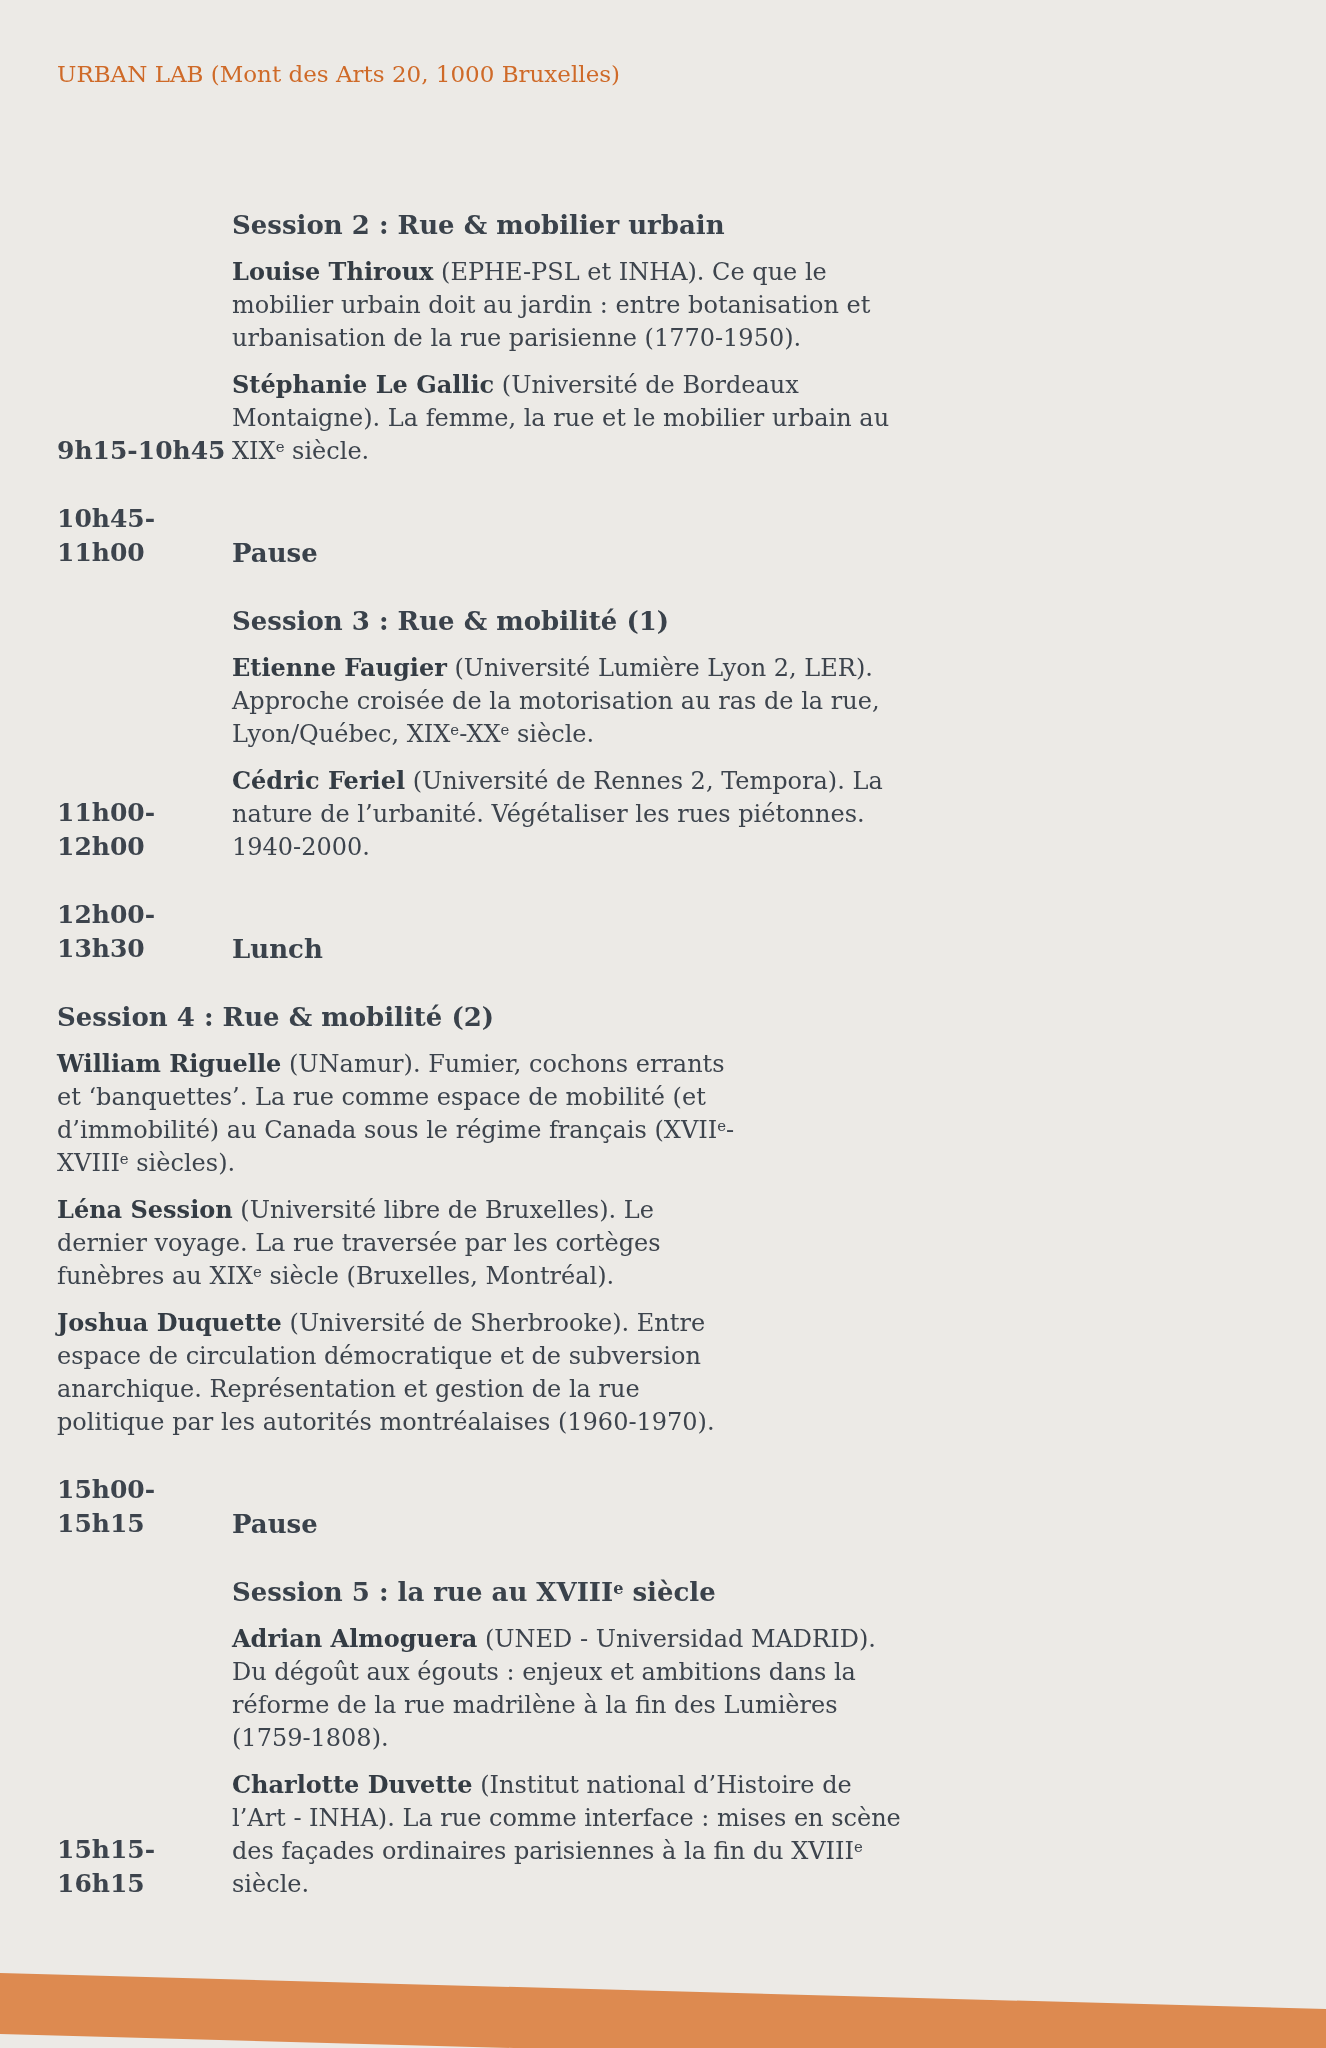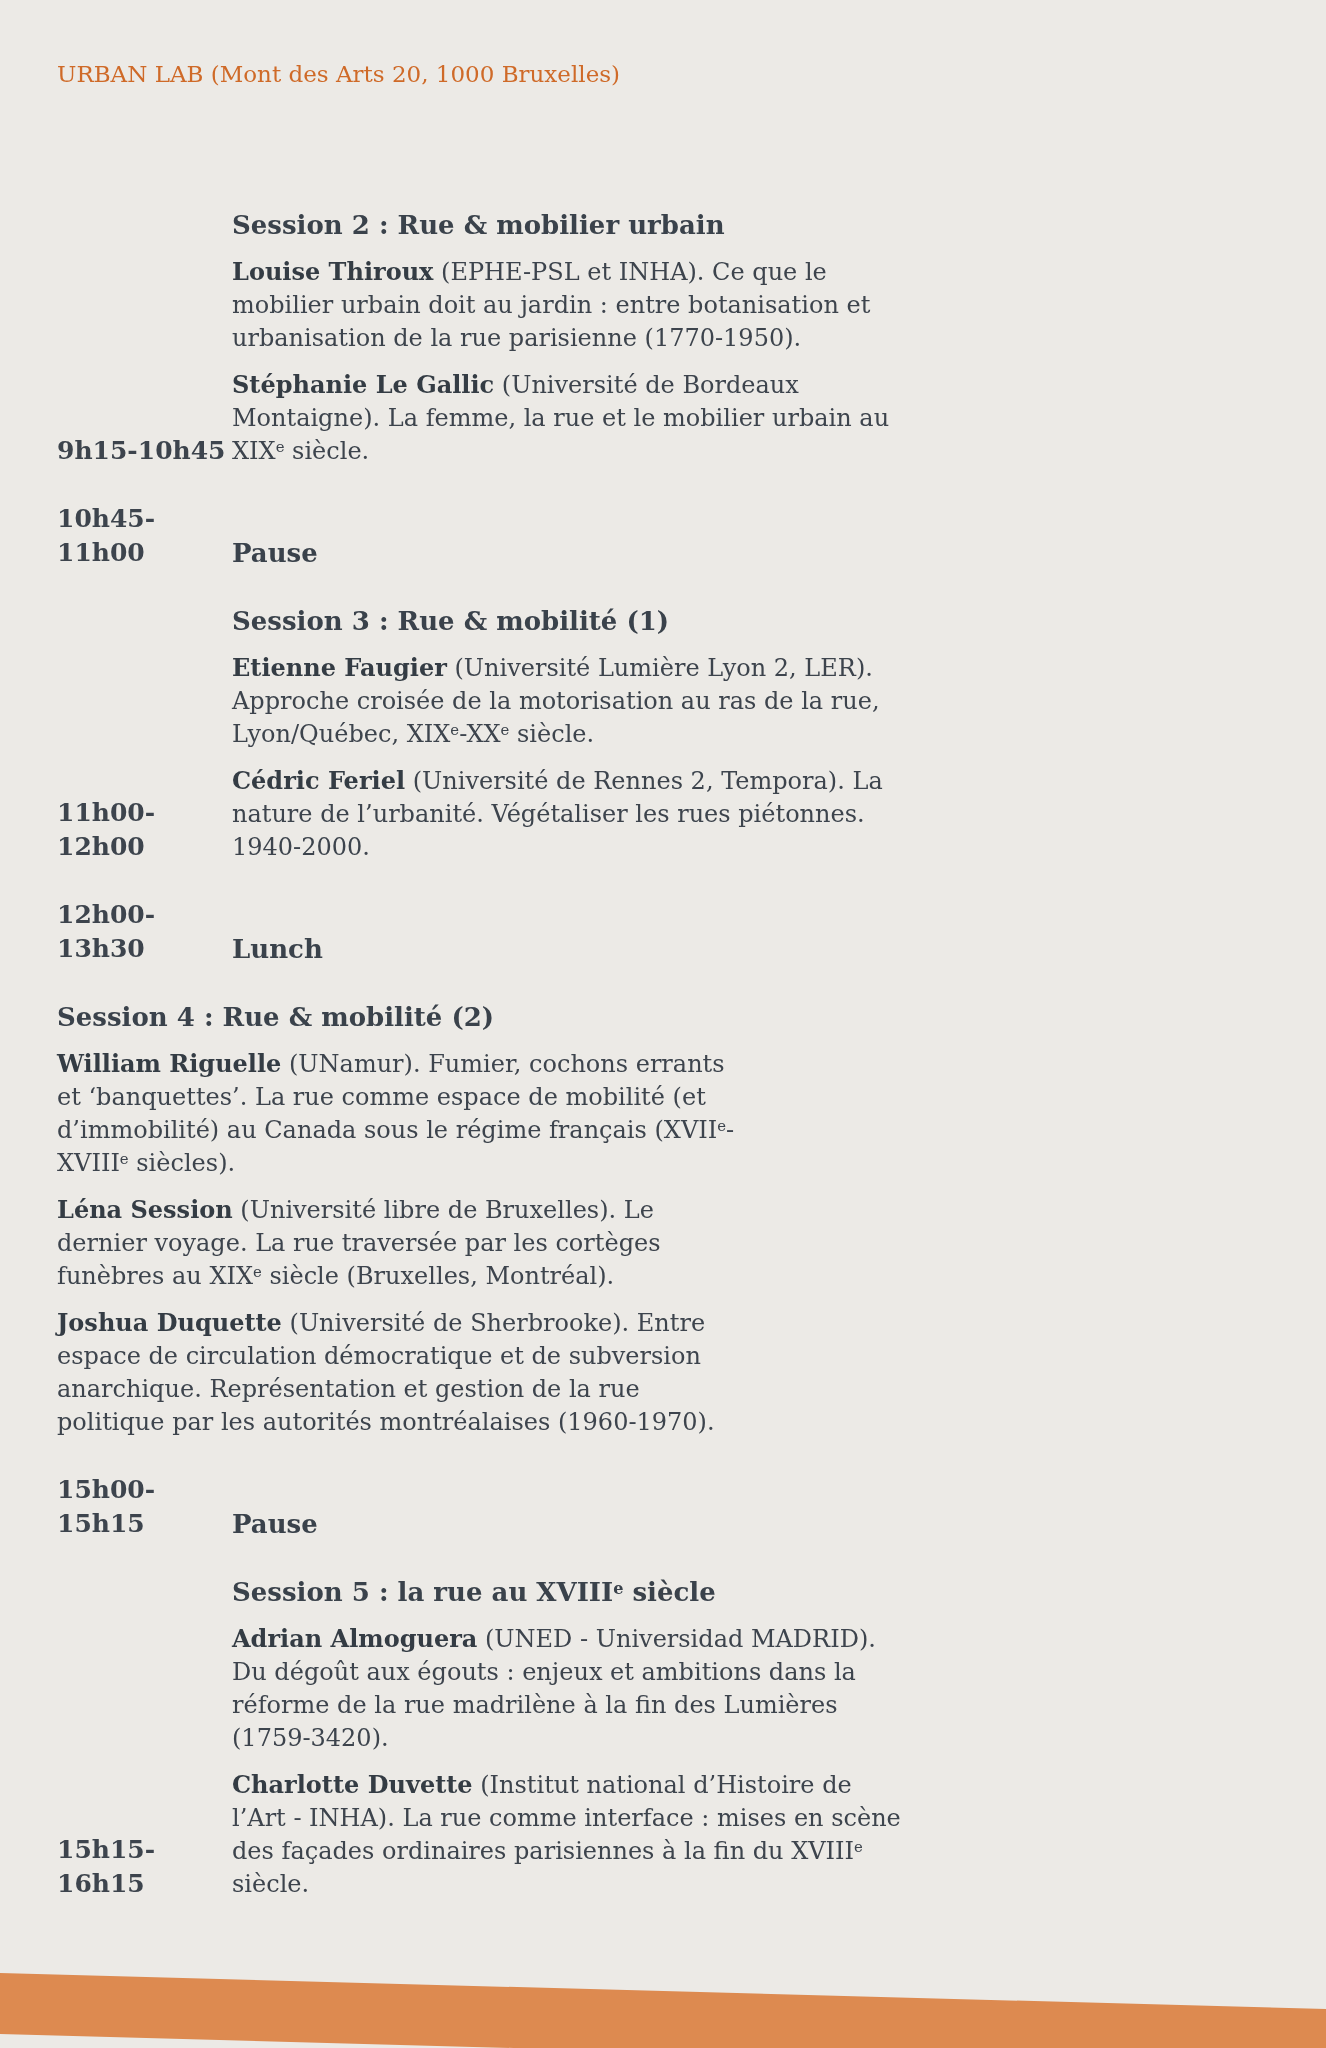--- a/index.html
+++ b/index.html
@@ -153,21 +153,21 @@
       <h2 class="heading">Pause</h2>
 
     </div>
   </div>
 
   <div class="row">
     <div class="time">15h15-16h15</div>
     <div class="content">
       <h2 class="heading">Session 5 : la rue au XVIII<sup>e</sup> siècle</h2>
 
-  <p class="entry"><strong class="speaker">Adrian Almoguera</strong><span class="talk"> (UNED - Universidad MADRID). Du dégoût aux égouts : enjeux et ambitions dans la réforme de la rue madrilène à la fin des Lumières (1759-3420).</span></p>
+  <p class="entry"><strong class="speaker">Adrian Almoguera</strong><span class="talk"> (UNED - Universidad MADRID). Du dégoût aux égouts : enjeux et ambitions dans la réforme de la rue madrilène à la fin des Lumières (1759-1808).</span></p>
 
   <p class="entry"><strong class="speaker">Charlotte Duvette</strong><span class="talk"> (Institut national d’Histoire de l’Art - INHA). La rue comme interface : mises en scène des façades ordinaires parisiennes à la fin du XVIII<sup>e</sup> siècle.</span></p>
 </div>
   </div>
 
 </section>
 
 <div class="bottom-band"></div>
 
 </body></html>

